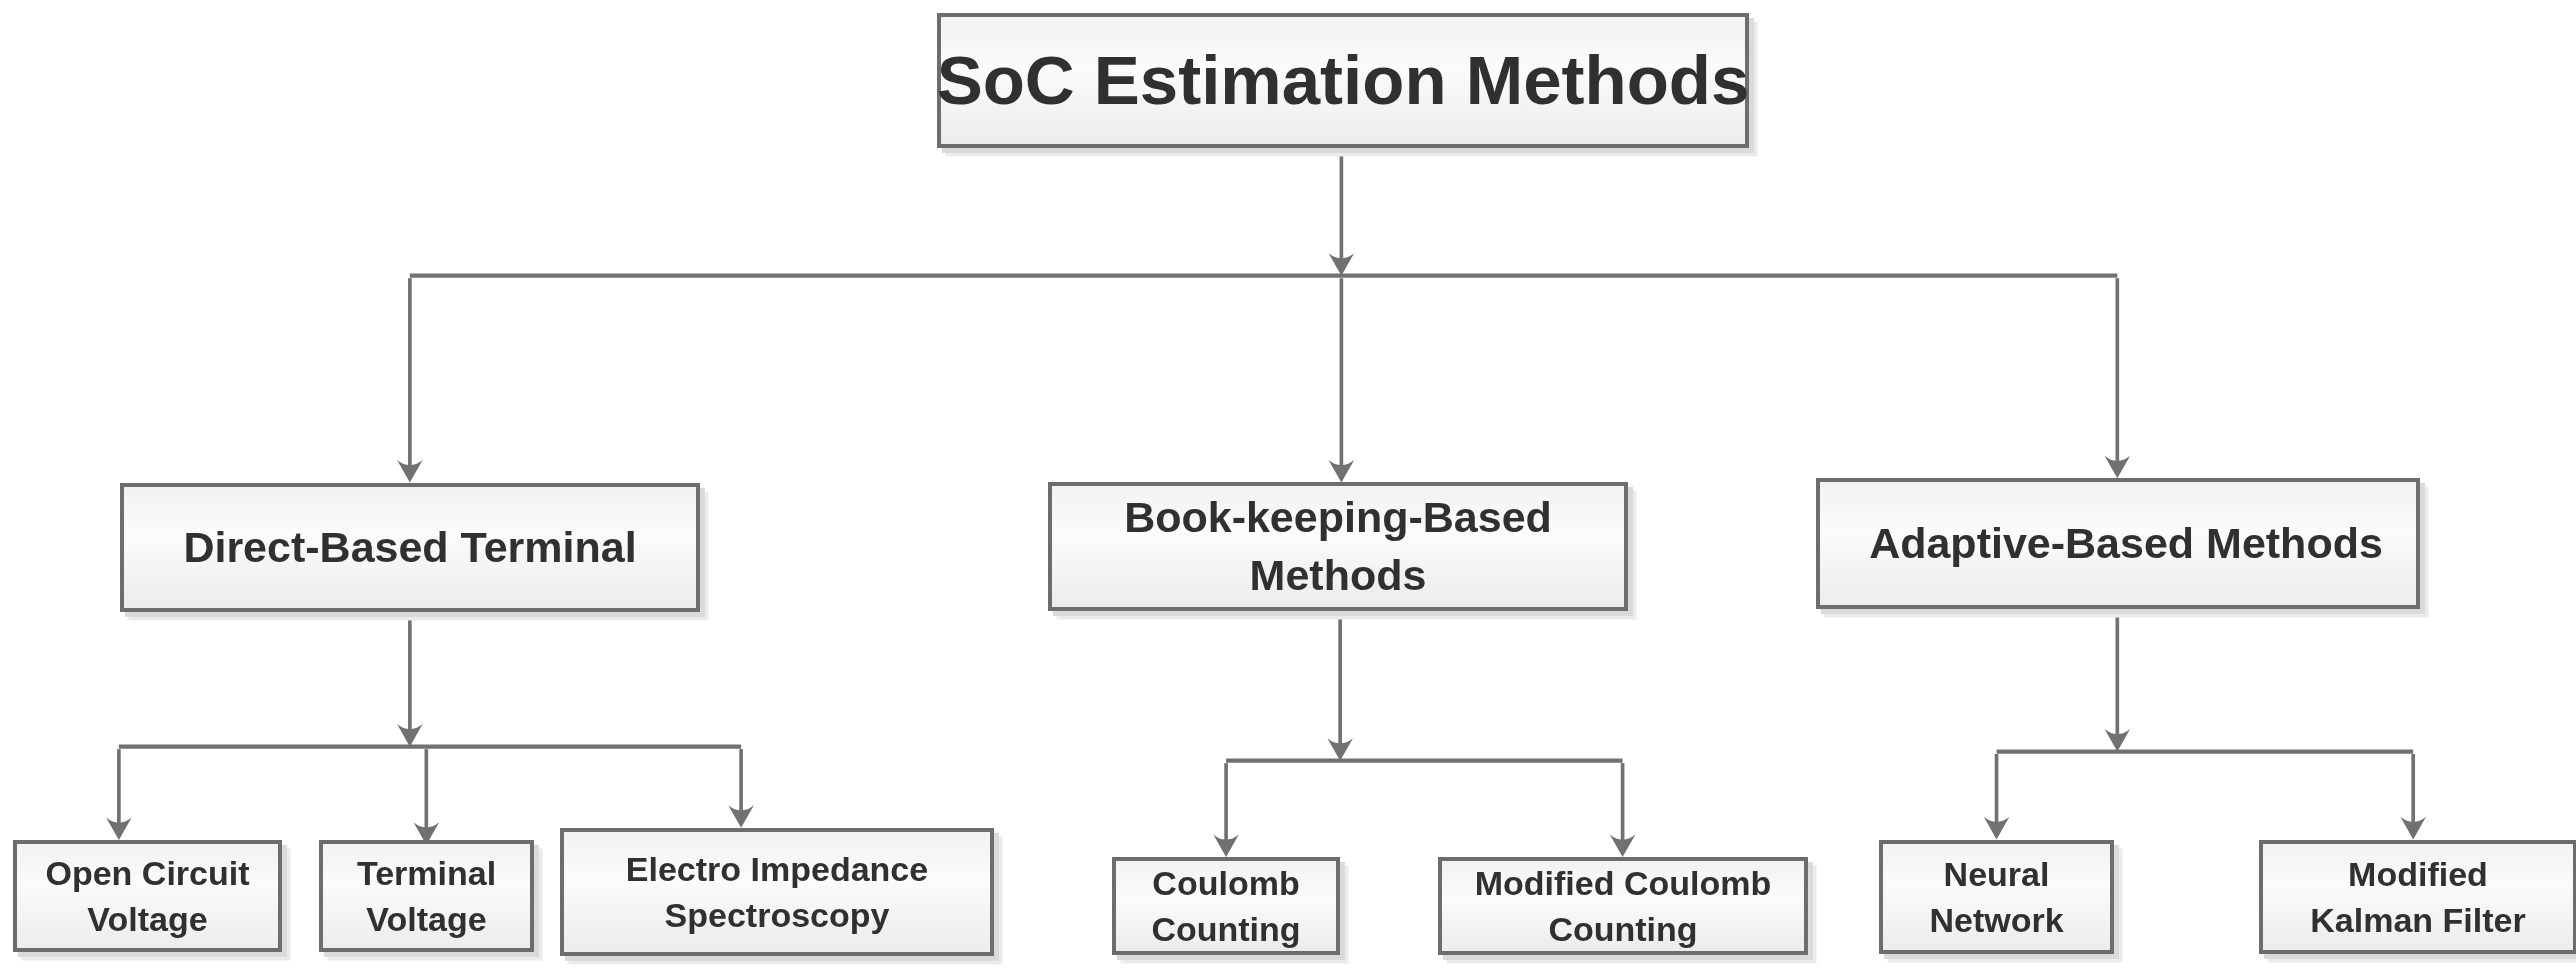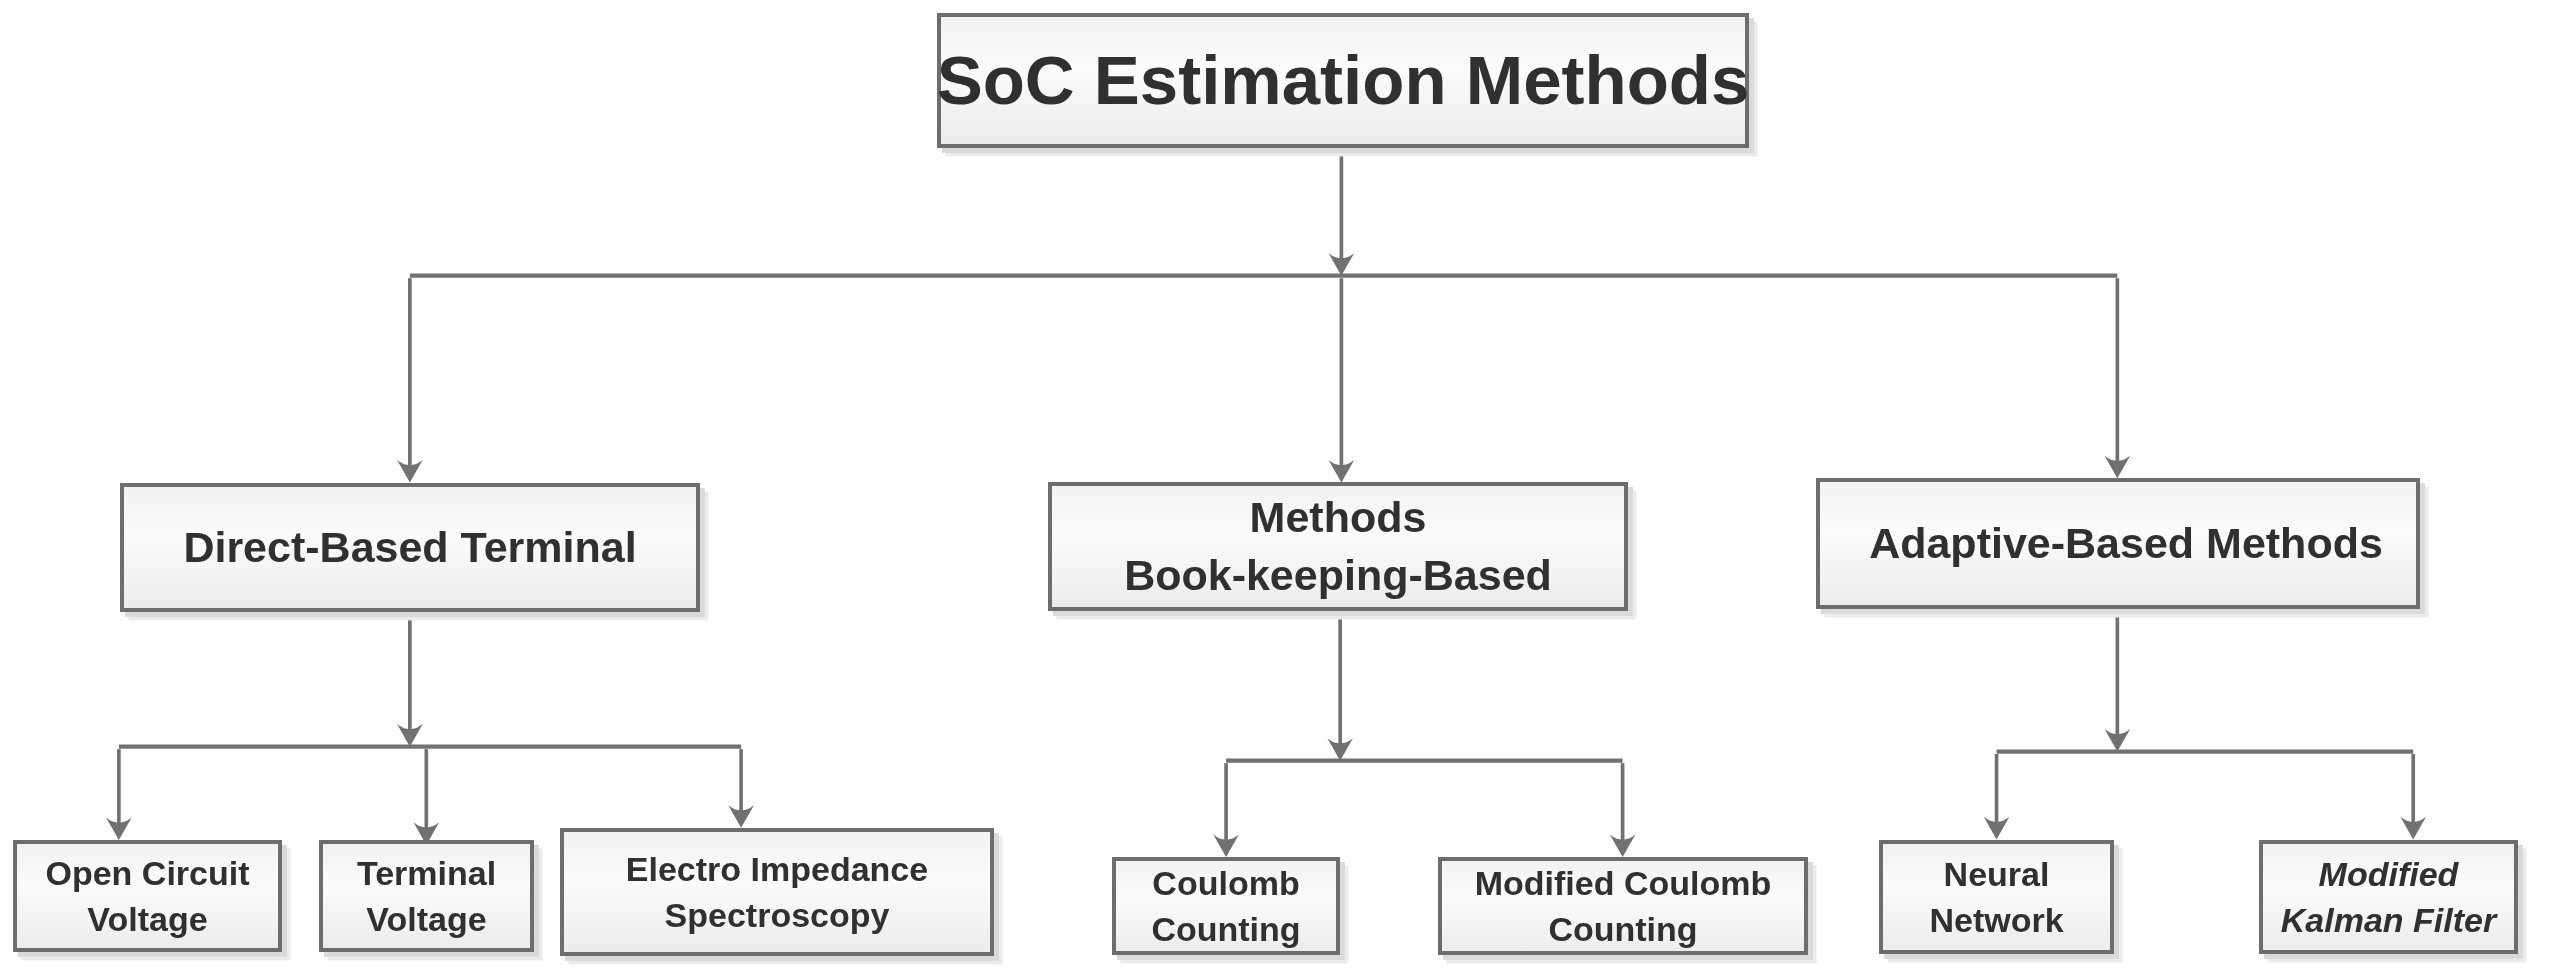--- a/index.html
+++ b/index.html
@@ -93,22 +93,22 @@
 
   <div class="node lvl1" style="left:937px;top:13.4px;width:812px;height:135px;">
     <span>SoC Estimation Methods</span>
   </div>
 
   <div class="node lvl2" style="left:120px;top:483px;width:580px;height:129px;">
     <span>Direct-Based Terminal</span>
   </div>
 
   <div class="node lvl2" style="left:1048px;top:482px;width:580px;height:129px;">
+    <span>Book-keeping-Based</span>
     <span>Methods</span>
-    <span>Book-keeping-Based</span>
   </div>
 
   <div class="node lvl2" style="left:1816px;top:478px;width:604px;height:131px;padding-left:16px;">
     <span>Adaptive-Based Methods</span>
   </div>
 
   <div class="node lvl3" style="left:13px;top:840px;width:269px;height:112px;">
     <span>Open Circuit</span>
     <span>Voltage</span>
   </div>
@@ -131,19 +131,19 @@
   <div class="node lvl3" style="left:1438px;top:857px;width:370px;height:98px;">
     <span>Modified Coulomb</span>
     <span>Counting</span>
   </div>
 
   <div class="node lvl3" style="left:1879px;top:840px;width:235px;height:114px;">
     <span>Neural</span>
     <span>Network</span>
   </div>
 
-  <div class="node lvl3" style="left:2259px;top:840px;width:259px;height:114px;font-style:italic;">
+  <div class="node lvl3" style="left:2259px;top:840px;width:318px;height:114px;">
     <span>Modified</span>
     <span>Kalman Filter</span>
   </div>
 
 </div>
 
 
 </body></html>

